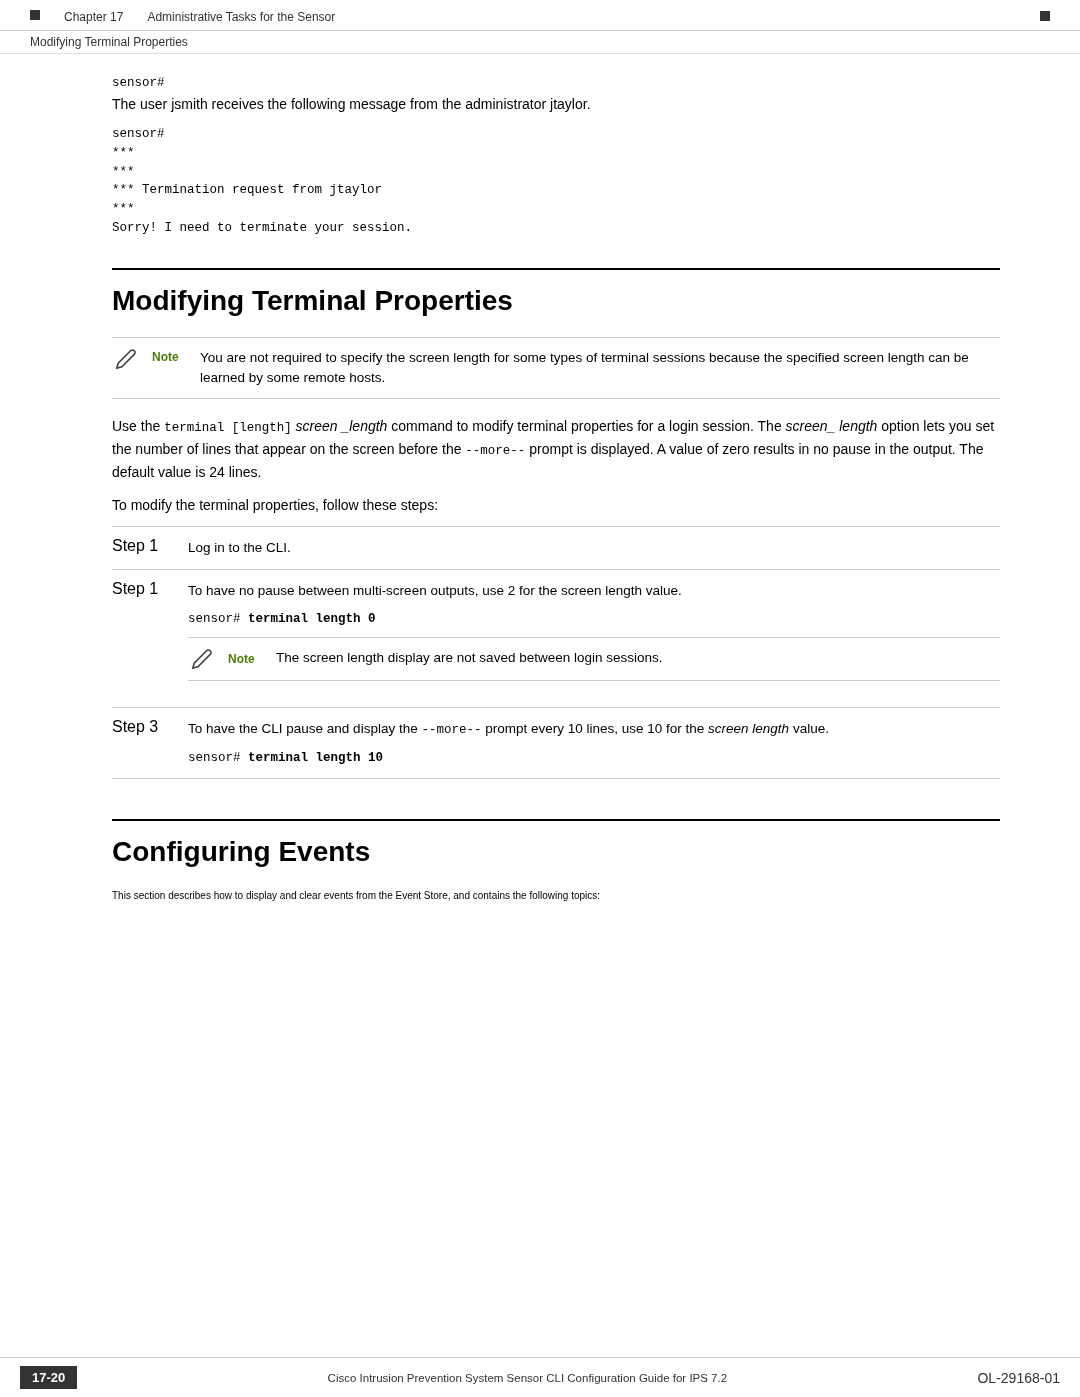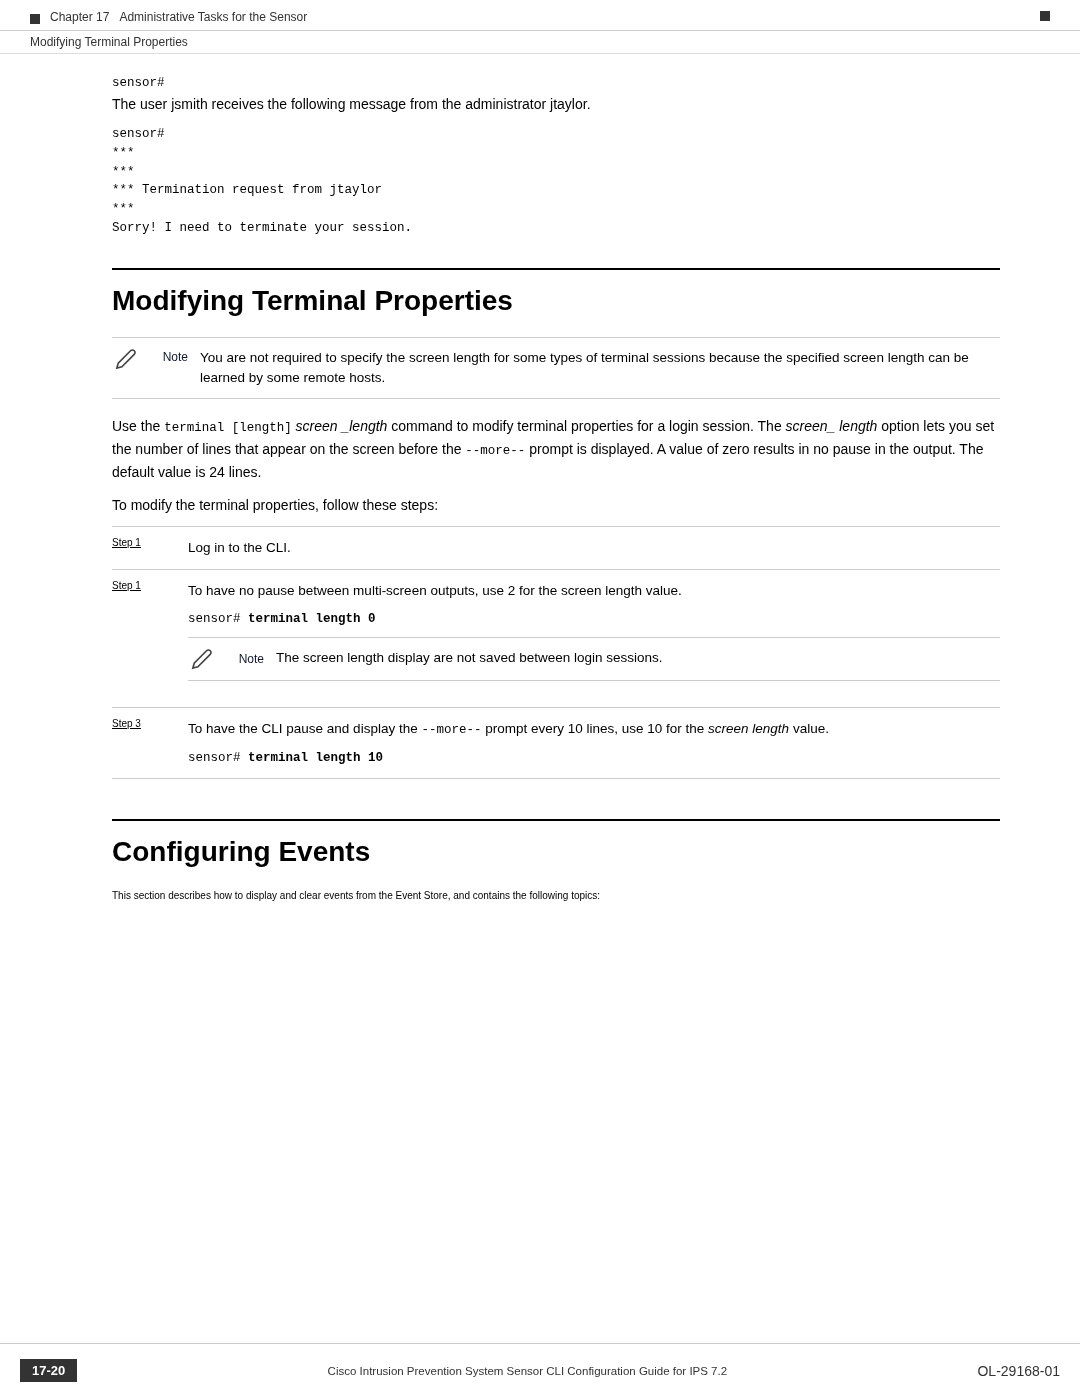--- a/index.html
+++ b/index.html
@@ -18,22 +18,22 @@
       display: flex;
       justify-content: space-between;
       align-items: center;
       padding: 10px 30px 6px 30px;
       border-bottom: 1px solid #ccc;
       font-size: 12px;
       color: #333;
     }
     .page-header .left {
       display: flex;
-      align-items: flex-end;
-      gap: 10px;
+      align-items: flex-start;
+      gap: 24px;
     }
     .page-header .square-icon {
       width: 10px;
       height: 10px;
       background: #333;
       display: inline-block;
       flex-shrink: 0;
     }
     .page-header .right {
       font-size: 12px;
@@ -89,25 +89,24 @@
       display: flex;
       align-items: flex-start;
       gap: 12px;
       border-top: 1px solid #ccc;
       border-bottom: 1px solid #ccc;
       padding: 10px 0;
       margin-bottom: 16px;
     }
     .note-label {
       font-size: 12px;
-      font-weight: normal;
-      color: #0f172a;
+      font-weight: bold;
+      color: #4d7c0f;
       min-width: 36px;
       padding-top: 2px;
-      text-align: right;
     }
     .note-icon {
       min-width: 28px;
       display: flex;
       align-items: center;
       justify-content: center;
     }
     
     .pencil-svg {
       width: 22px;
@@ -124,26 +123,25 @@
       margin-bottom: 0;
     }
     .step-row {
       display: flex;
       align-items: flex-start;
       gap: 16px;
       border-bottom: 1px solid #ccc;
       padding: 10px 0;
     }
     .step-label {
-      font-size: 10px;
+      font-size: 16px;
       font-weight: normal;
       min-width: 60px;
       color: #000;
       flex-shrink: 0;
-      text-decoration: underline;
     }
     .step-content {
       font-size: 13.5px;
       line-height: 1.6;
       flex: 1;
     }
     .step-content code, .inline-code {
       font-family: 'Courier New', Courier, monospace;
       font-size: 12.5px;
     }
@@ -181,21 +179,21 @@
       color: #006699;
       text-decoration: none;
     }
 
     
     .page-footer {
       position: absolute;
       bottom: 0;
       left: 0;
       right: 0;
-      height: 54px;
+      height: 40px;
       display: flex;
       align-items: center;
       justify-content: space-between;
       padding: 0 20px;
       border-top: 1px solid #ccc;
     }
     .footer-page-number {
       background: #333;
       color: #fff;
       font-size: 13px;

